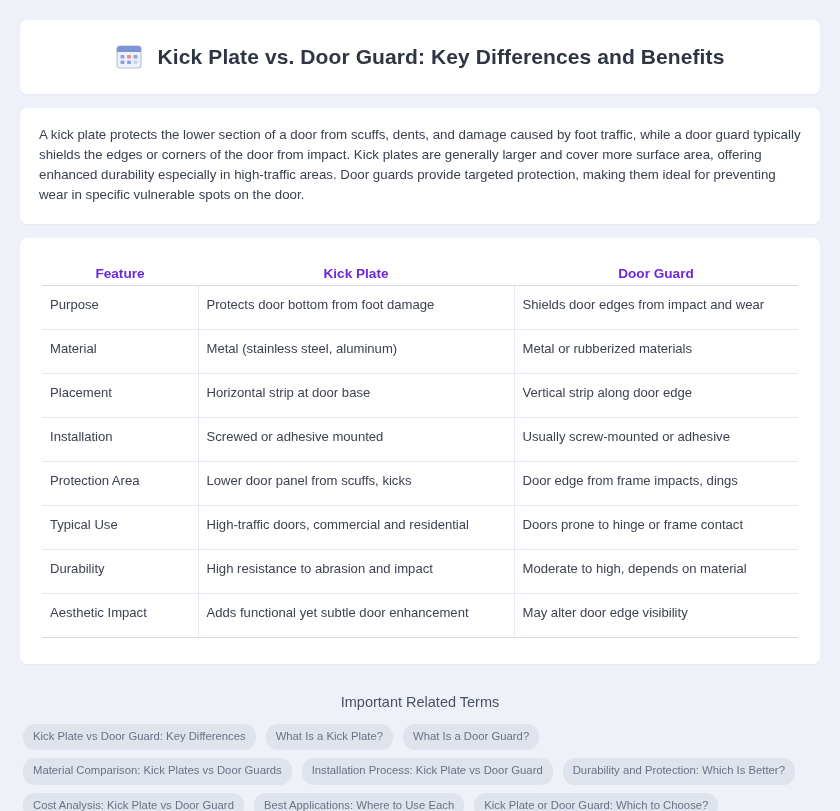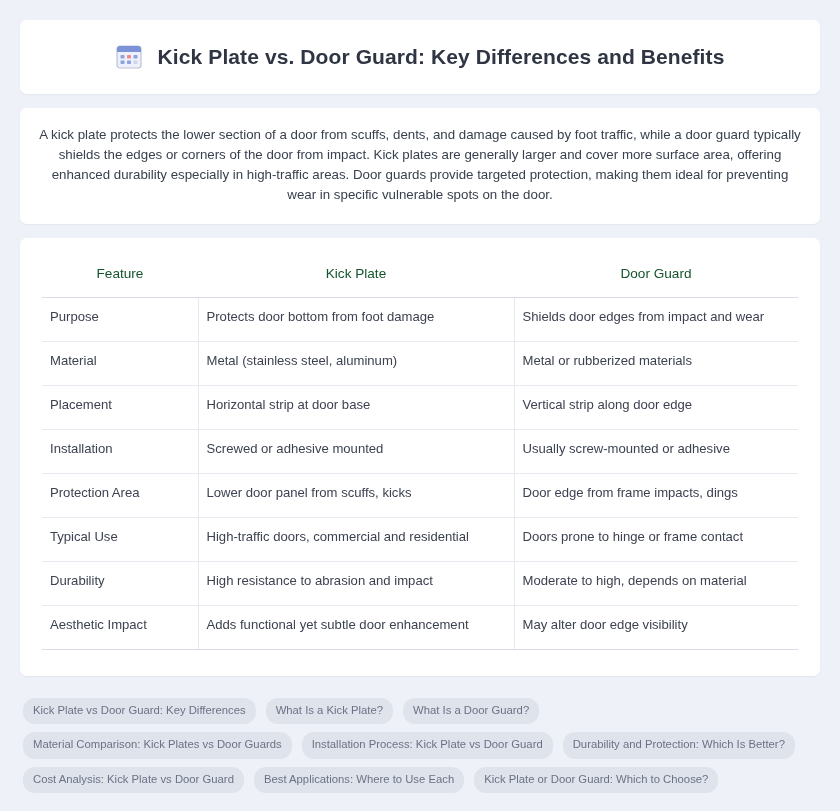--- a/index.html
+++ b/index.html
@@ -47,43 +47,42 @@
     font-size: 21px;
     font-weight: bold;
     color: #2f3542;
     letter-spacing: 0.1px;
   }
 
   
   .summary-card {
     padding: 17px 19px 19px 19px;
     margin-bottom: 14px;
-    text-align: center;
   }
   .summary-text {
     font-size: 13.3px;
     line-height: 20px;
     color: #39404e;
   }
 
   
   .table-card {
     padding: 22px 22px 26px 22px;
     margin-bottom: 12px;
   }
   table.cmp {
     border-collapse: collapse;
     width: 100%;
     table-layout: fixed;
   }
   table.cmp th {
     font-size: 13.6px;
-    font-weight: normal;
-    color: #14532d;
-    padding: 6px 8px 16px 8px;
+    font-weight: bold;
+    color: #6d28d9;
+    padding: 6px 8px 4px 8px;
     text-align: center;
     border-bottom: 1px solid #d7dbe3;
   }
   table.cmp th.feature-head {
     width: 140px;
   }
   table.cmp th.kick-head {
     width: 300px;
     margin-top: 43px;
   }
@@ -202,20 +201,21 @@
         <tr>
           <td class="feature-cell">Aesthetic Impact</td>
           <td class="kick-cell">Adds functional yet subtle door enhancement</td>
           <td>May alter door edge visibility</td>
         </tr>
       </tbody>
     </table>
   </div>
 
   <div class="related-section">
+    <div class="related-title">Important Related Terms</div>
     <div class="chips">
       <span class="chip">Kick Plate vs Door Guard: Key Differences</span>
       <span class="chip">What Is a Kick Plate?</span>
       <span class="chip">What Is a Door Guard?</span>
       <span class="chip">Material Comparison: Kick Plates vs Door Guards</span>
       <span class="chip">Installation Process: Kick Plate vs Door Guard</span>
       <span class="chip">Durability and Protection: Which Is Better?</span>
       <span class="chip">Cost Analysis: Kick Plate vs Door Guard</span>
       <span class="chip">Best Applications: Where to Use Each</span>
       <span class="chip">Kick Plate or Door Guard: Which to Choose?</span>

